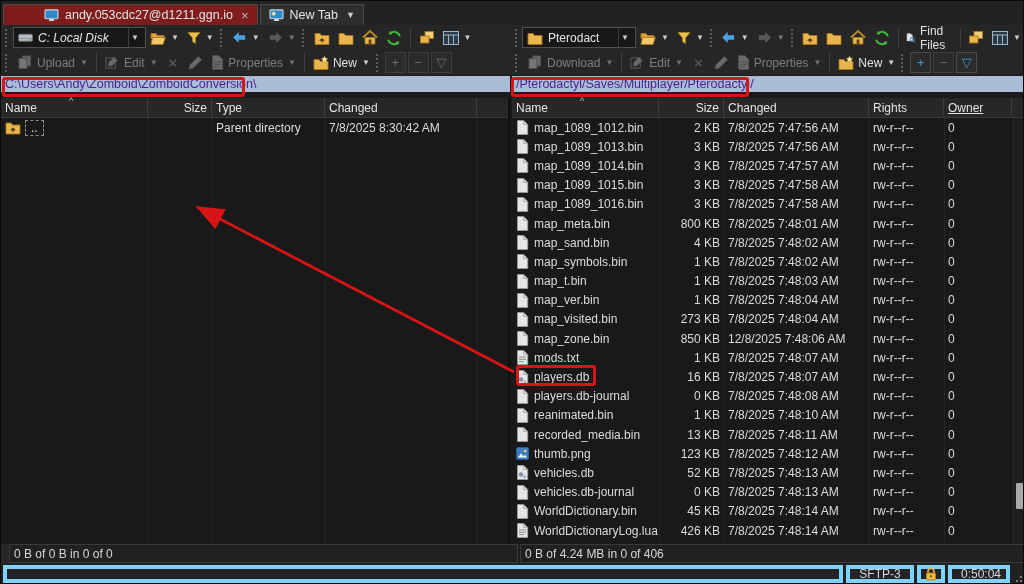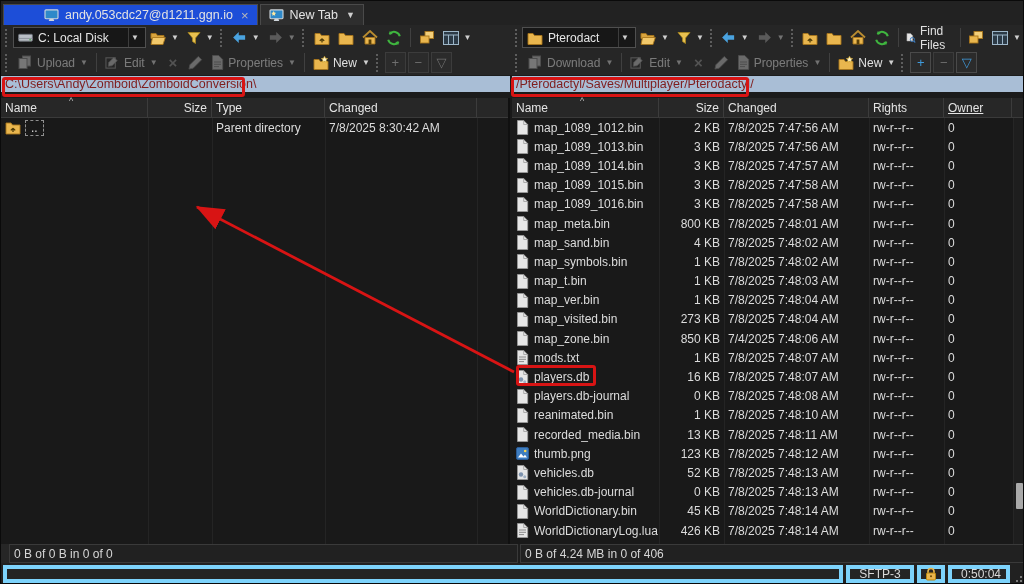--- a/index.html
+++ b/index.html
@@ -3,21 +3,21 @@
 <meta charset="utf-8">
 <style>
   html,body{margin:0;padding:0;background:#101010;}
   *{box-sizing:border-box;}
   .app{position:relative;width:1024px;height:584px;background:#262626;
        font-family:"Liberation Sans",sans-serif;color:#dcdcdc;overflow:hidden;
        border:1px solid #0a0a0a;}
   
   .tabbar{position:absolute;left:0;top:0;width:1024px;height:24px;background:#222;display:flex;align-items:flex-end;padding-left:2px;}
   .tab{display:flex;align-items:center;gap:6px;height:21px;padding:0 8px;font-size:12.5px;color:#e3e3e3;background:#2e2e2e;border:1px solid #4a4a4a;border-bottom:none;margin-right:2px;}
-  .tab.active{background:#1d4ed8;padding-left:40px;}
+  .tab.active{background:#7f1d1d;padding-left:40px;}
   .tab .ticon svg{display:block;}
   .tab .close{color:#b9b9b9;font-size:13px;margin-left:2px;cursor:default;}
   .tab .caret{font-size:9px;color:#cfcfcf;margin-left:2px;}
   
   .trow{position:absolute;left:0;width:1024px;display:flex;align-items:center;background:#262626;}
   .tr1{top:24px;height:25px;}
   .tr2{top:49px;height:26px;border-bottom:1px solid #1c1c1c;}
   .thalf{display:flex;align-items:center;height:100%;padding-left:2px;}
   .thalf.lh{width:510px;}
   .thalf.rh{width:514px;}
@@ -28,21 +28,21 @@
   .tbtn .caret{font-size:8px;color:#cfcfcf;margin-left:1px;}
   .tbtn.disabled{opacity:.45;filter:grayscale(1);}
   .combo{display:flex;align-items:center;gap:5px;background:#171717;border:1px solid #4f4f4f;height:21px;padding:0 4px;font-size:12px;color:#e6e6e6;}
   .combo .cbtn{font-size:8px;color:#cfcfcf;padding:0 2px;border-left:1px solid #3d3d3d;margin-left:3px;height:100%;display:flex;align-items:center;}
   .sqbtn{width:21px;height:21px;border:1px solid #4a4a4a;background:#2b2b2b;display:flex;align-items:center;justify-content:center;font-size:13px;margin:0 1px;}
   .sqbtn.blue{color:#3f9bdc;}
   .sqbtn.gray{color:#6f6f6f;border-color:#3c3c3c;}
   .glyph-x{font-size:15px;color:#8a8a8a;font-weight:bold;padding:0 3px;}
   
   .pathrow{position:absolute;top:75px;left:0;width:1024px;height:22px;background:#1b1b1b;display:flex;}
-  .pathcell{height:16px;background:#a9bed6;color:#7f1d1d;font-size:12.5px;display:flex;align-items:center;padding-left:4px;}
+  .pathcell{height:16px;background:#a9bed6;color:#4c1d95;font-size:12.5px;display:flex;align-items:center;padding-left:4px;}
   .pathcell.lp{width:509px;margin-right:2px;}
   .pathcell.rp{width:513px;}
   
   .panels{position:absolute;top:97px;left:0;width:1024px;height:446px;background:#191919;}
   .panel{position:absolute;top:0;height:446px;background:#191919;}
   .panel-left{left:0;width:509px;border-right:2px solid #101010;}
   .panel-right{left:511px;width:513px;}
   .phead{display:flex;height:20px;background:#272727;border-bottom:1px solid #3a3a3a;font-size:12px;color:#e4e4e4;position:relative;}
   .hcell{display:flex;align-items:center;padding:0 4px;border-right:1px solid #3c3c3c;height:100%;}
   .hcell.size{justify-content:flex-end;}
@@ -219,21 +219,21 @@
     </div>
   </div>
 
   <div class="trow tr1">
     <div class="thalf lh">
       <span class="grip"></span>
       <span class="combo">
         <svg width="15" height="11">
             <use href="#sym-drive"></use>
           </svg>
-        <span style="width:82px;">C: Local Disk</span>
+        <span style="width:82px;font-style:italic;">C: Local Disk</span>
         <span class="cbtn">▼</span>
       </span>
       <span class="tbtn">
           <svg width="16" height="14">
             <use href="#sym-folder-open"></use>
           </svg>
           <span class="caret">▼</span>
         </span>
       <span class="tbtn">
           <svg width="14" height="14">
@@ -661,21 +661,21 @@
           <div class="frow">
             <span class="fcell c-name">
               <span class="ficon">
                 <svg width="13" height="15">
                   <use href="#sym-file"></use>
                 </svg>
               </span>
               <span class="fname">map_zone.bin</span>
             </span>
             <span class="fcell c-size">850 KB</span>
-            <span class="fcell c-changed">7/4/2025 7:48:06 AM</span>
+            <span class="fcell c-changed">12/8/2025 7:48:06 AM</span>
             <span class="fcell c-rights">rw-r--r--</span>
             <span class="fcell c-owner">0</span>
           </div>
           <div class="frow">
             <span class="fcell c-name">
               <span class="ficon">
                 <svg width="13" height="15">
                   <use href="#sym-text"></use>
                 </svg>
               </span>

